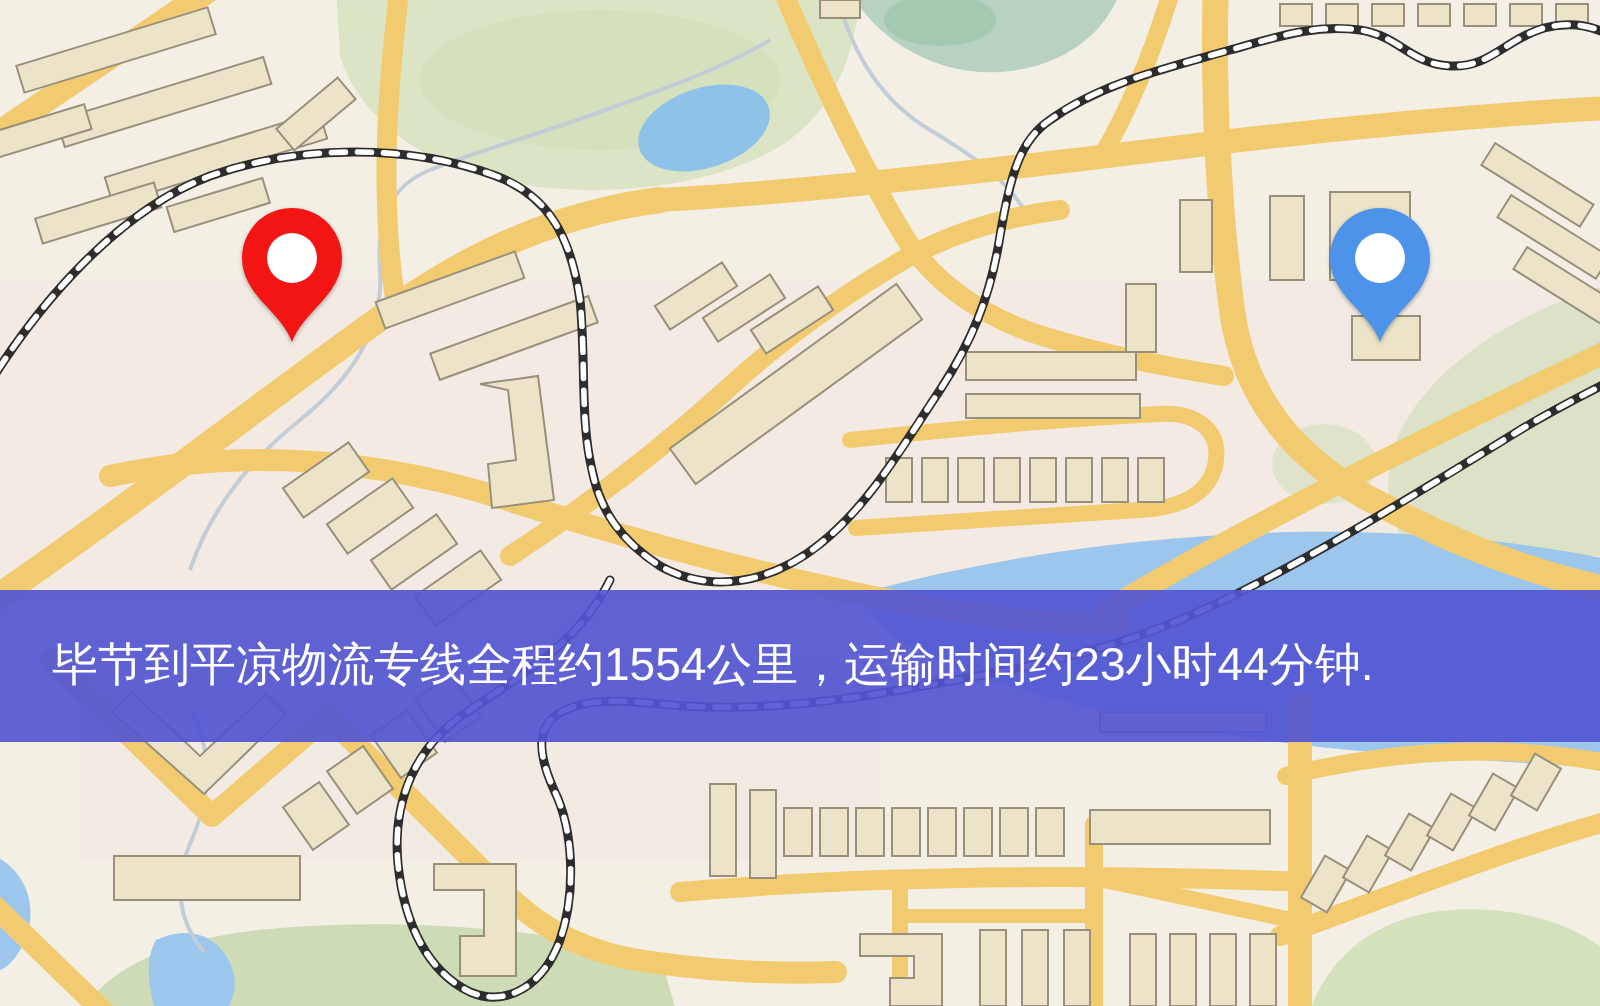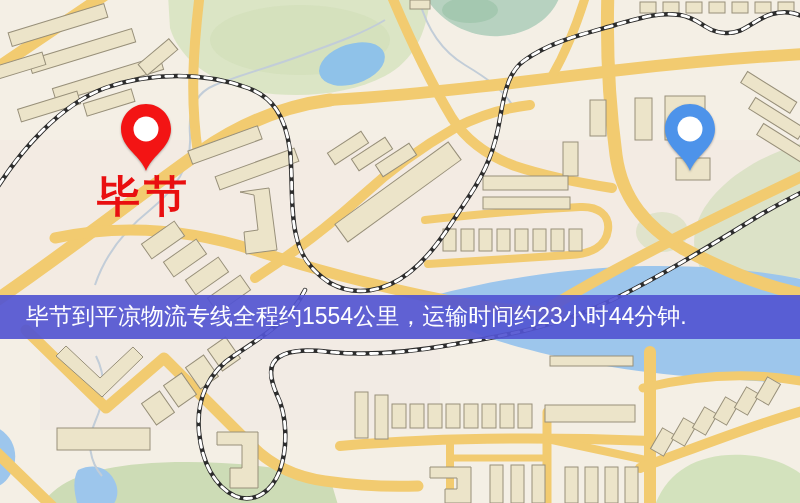--- a/index.html
+++ b/index.html
@@ -7,21 +7,21 @@
          font-family:"Liberation Sans","DejaVu Sans",sans-serif;background:#f4efe5;}
   .stage svg.basemap{position:absolute;left:0;top:0;display:block;}
   .marker{position:absolute;width:52px;height:69px;}
   .marker svg{display:block;width:100%;height:100%;filter:drop-shadow(0 1px 1px rgba(0,0,0,.3));}
   .marker-origin{left:120px;top:103px;}
   .marker-destination{left:664px;top:103px;}
   .marker-label{position:absolute;font-weight:bold;font-size:43px;line-height:1;
                 letter-spacing:4px;white-space:nowrap;}
   .label-origin{left:97px;top:175px;color:#e90f10;}
   .label-destination{left:643px;top:182px;color:#2429dd;}
-  .banner{position:absolute;left:0;top:295px;width:800px;height:44px;
+  .banner{position:absolute;left:0;top:295px;width:800px;height:76px;
           background:rgba(82,85,209,0.92);display:flex;align-items:center;
           box-sizing:border-box;padding:0 8px 0 26px;}
   .banner span{color:#ffffff;font-size:23px;line-height:1.2;white-space:nowrap;}
 </style>
 </head>
 <body>
 
 <div class="stage">
 
   <svg class="basemap" width="800" height="503" viewBox="0 0 800 503" aria-hidden="true">
@@ -179,19 +179,18 @@
     </svg>
   </div>
 
   <div class="marker marker-destination">
     <svg viewBox="0 0 52 69">
       <path d="M26 1C12.1 1 1 12.1 1 26c0 9.5 5.5 17 11.6 23.5C18 55.3 23.3 60.8 26 68c2.7-7.2 8-12.7 13.4-18.5C45.5 43 51 35.5 51 26 51 12.1 39.9 1 26 1z" fill="#4d93ea"></path>
       <circle cx="26" cy="26" r="12.5" fill="#ffffff"></circle>
     </svg>
   </div>
 
-  <div class="marker-label label-origin" style="color: rgb(233, 15, 16);">毕节</div>
 
   <div class="banner">
     <span style="color: rgb(255, 255, 255);">毕节到平凉物流专线全程约1554公里，运输时间约23小时44分钟.</span>
   </div>
 
 </div>
 
 </body></html>

